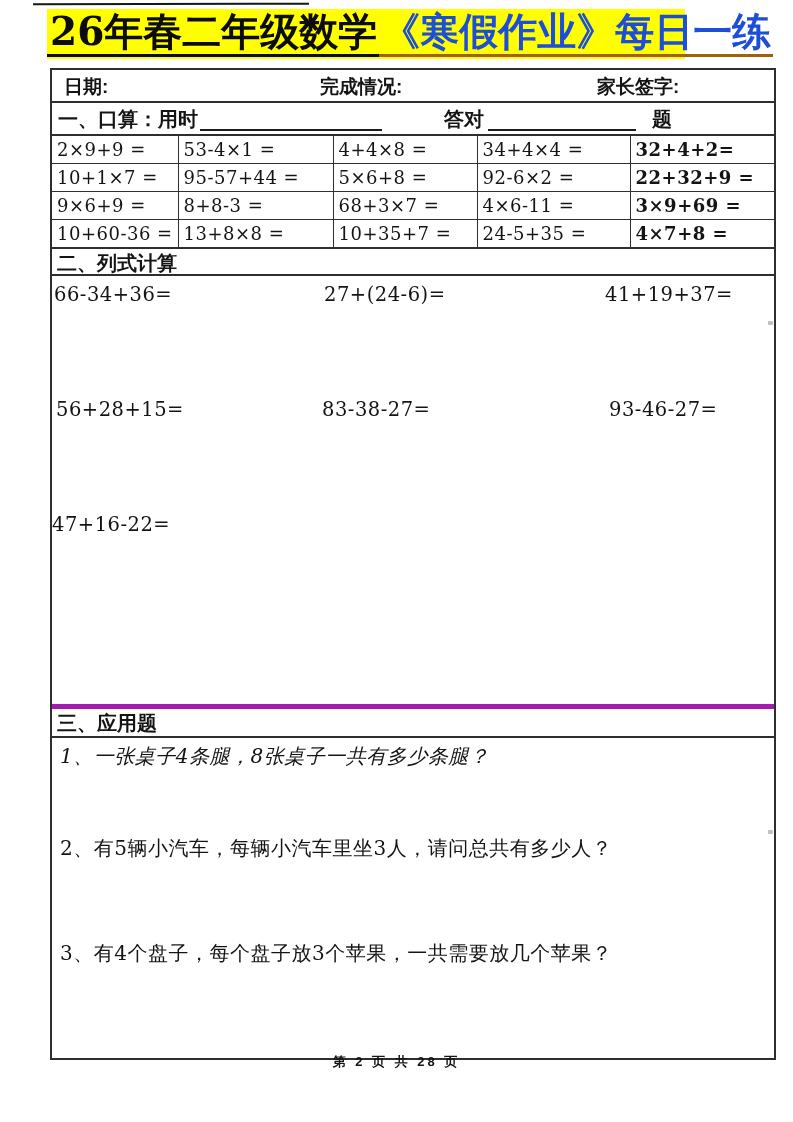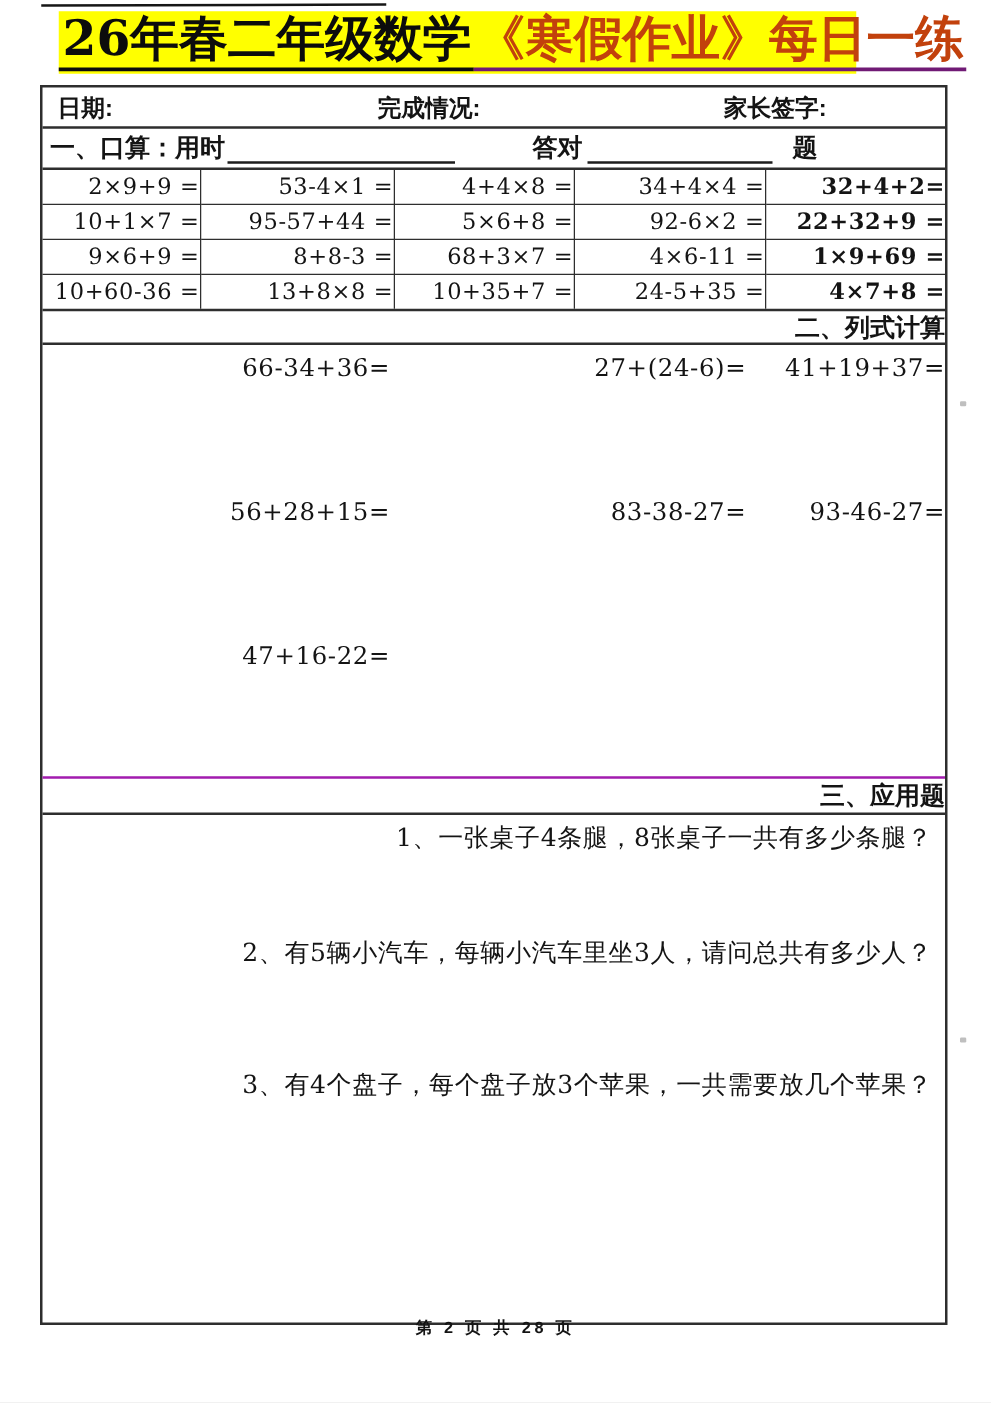--- a/index.html
+++ b/index.html
@@ -19,28 +19,27 @@
 
   
   .title-banner{
     position:absolute;left:47px;top:9px;width:638px;height:50px;
     background:#ffff00;
     display:flex;align-items:flex-start;
     font-weight:700;font-size:39px;line-height:44px;
     white-space:nowrap;
   }
   .title-black{color:#0c0c0c;border-bottom:3px solid #0c0c0c;padding:0 2px 1px 3px;}
-  .title-red{color:#c2410c;border-bottom:3px solid #701a75;padding:0 2px 1px 2px;}
+  .title-red{color:#1d4ed8;border-bottom:3px solid #a16207;padding:0 2px 1px 2px;}
 
   
   .sheet{
-    position:absolute;left:32px;top:68px;width:726px;height:992px;
+    position:absolute;left:50px;top:68px;width:726px;height:992px;
     border:2px solid #2e2e2e;
     box-sizing:border-box;
-    text-align:right;
   }
   .hdr-font{font-family:"Liberation Sans","DejaVu Sans",sans-serif;font-weight:700;}
 
   .info-row{position:relative;height:31px;border-bottom:2px solid #2e2e2e;font-size:19px;}
   .info-row span{position:absolute;top:4px;}
   .lbl-date{left:12px;}
   .lbl-completion{left:268px;}
   .lbl-signature{left:545px;}
 
   .oral-heading{
@@ -68,31 +67,31 @@
   table.oral tr:first-child td{border-top:none;}
   table.oral tr:last-child td{border-bottom:none;}
 
   .sec-heading{
     height:29px;border-bottom:2px solid #2e2e2e;
     font-size:20px;line-height:28px;padding-left:5px;box-sizing:border-box;
   }
   .sec2-heading{border-top:2px solid #2e2e2e;}
 
   .listed-body{
-    height:347px;border-bottom:2px solid #a21caf;box-sizing:border-box;
+    height:433px;border-bottom:5px solid #a21caf;box-sizing:border-box;
     display:grid;grid-template-columns:268px 285px 1fr;grid-auto-rows:115px;
-    font-size:19.5px;letter-spacing:.5px;padding-left:10px;
+    font-size:19.5px;letter-spacing:.5px;
   }
   .listed-body .expr{padding-top:7px;}
   .listed-body .expr.c1{padding-left:2px;}
   .listed-body .expr.c2{padding-left:4px;}
 
   .problems{font-size:20px;}
   .problems p{margin:0;padding:0 10px 0 8px;line-height:27px;letter-spacing:.5px;}
-  .problems p.p1{margin-top:5px;}
+  .problems p.p1{margin-top:5px;font-style:italic;}
   .problems p.p2{margin-top:65px;}
   .problems p.p3{margin-top:78px;}
   .problems p.p4{margin-top:73px;}
 
   .page-footer{
     position:absolute;left:0;top:1053px;width:100%;
     text-align:center;font-size:13px;letter-spacing:3px;
   }
 </style>
 </head>
@@ -146,21 +145,21 @@
         <td>95-57+44 =</td>
         <td>5×6+8 =</td>
         <td>92-6×2 =</td>
         <td>22+32+9 =</td>
       </tr>
       <tr>
         <td>9×6+9 =</td>
         <td>8+8-3 =</td>
         <td>68+3×7 =</td>
         <td>4×6-11 =</td>
-        <td>1×9+69 =</td>
+        <td>3×9+69 =</td>
       </tr>
       <tr>
         <td>10+60-36 =</td>
         <td>13+8×8 =</td>
         <td>10+35+7 =</td>
         <td>24-5+35 =</td>
         <td>4×7+8 =</td>
       </tr>
     </tbody>
       </table>

